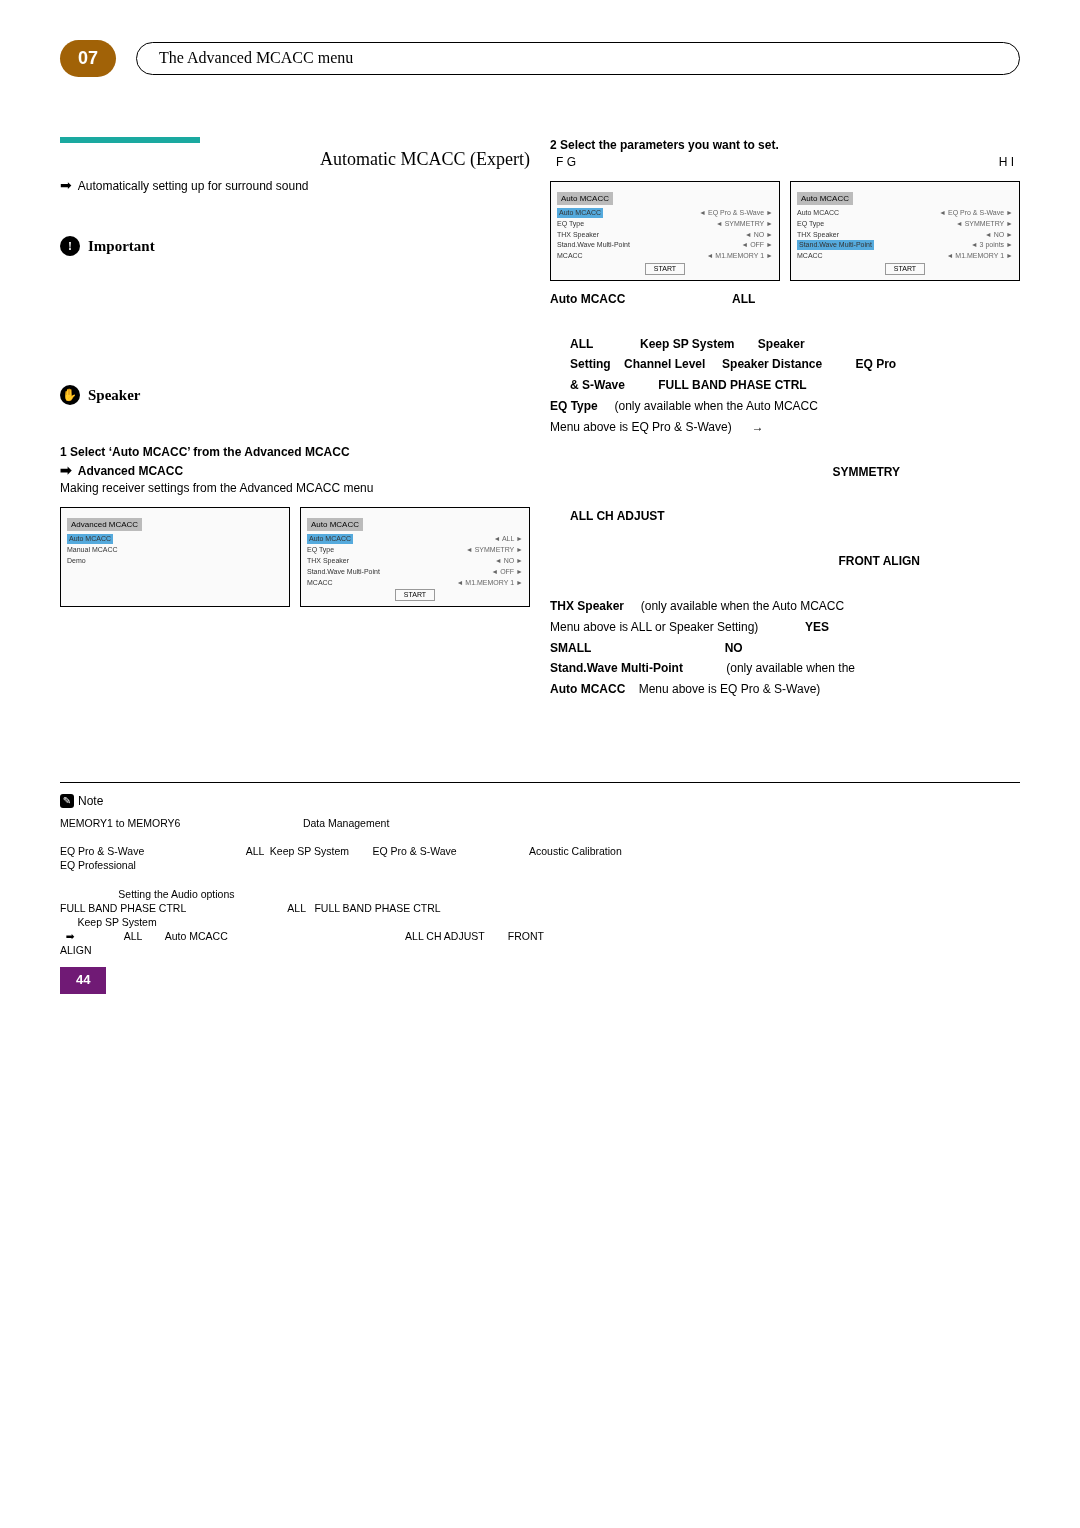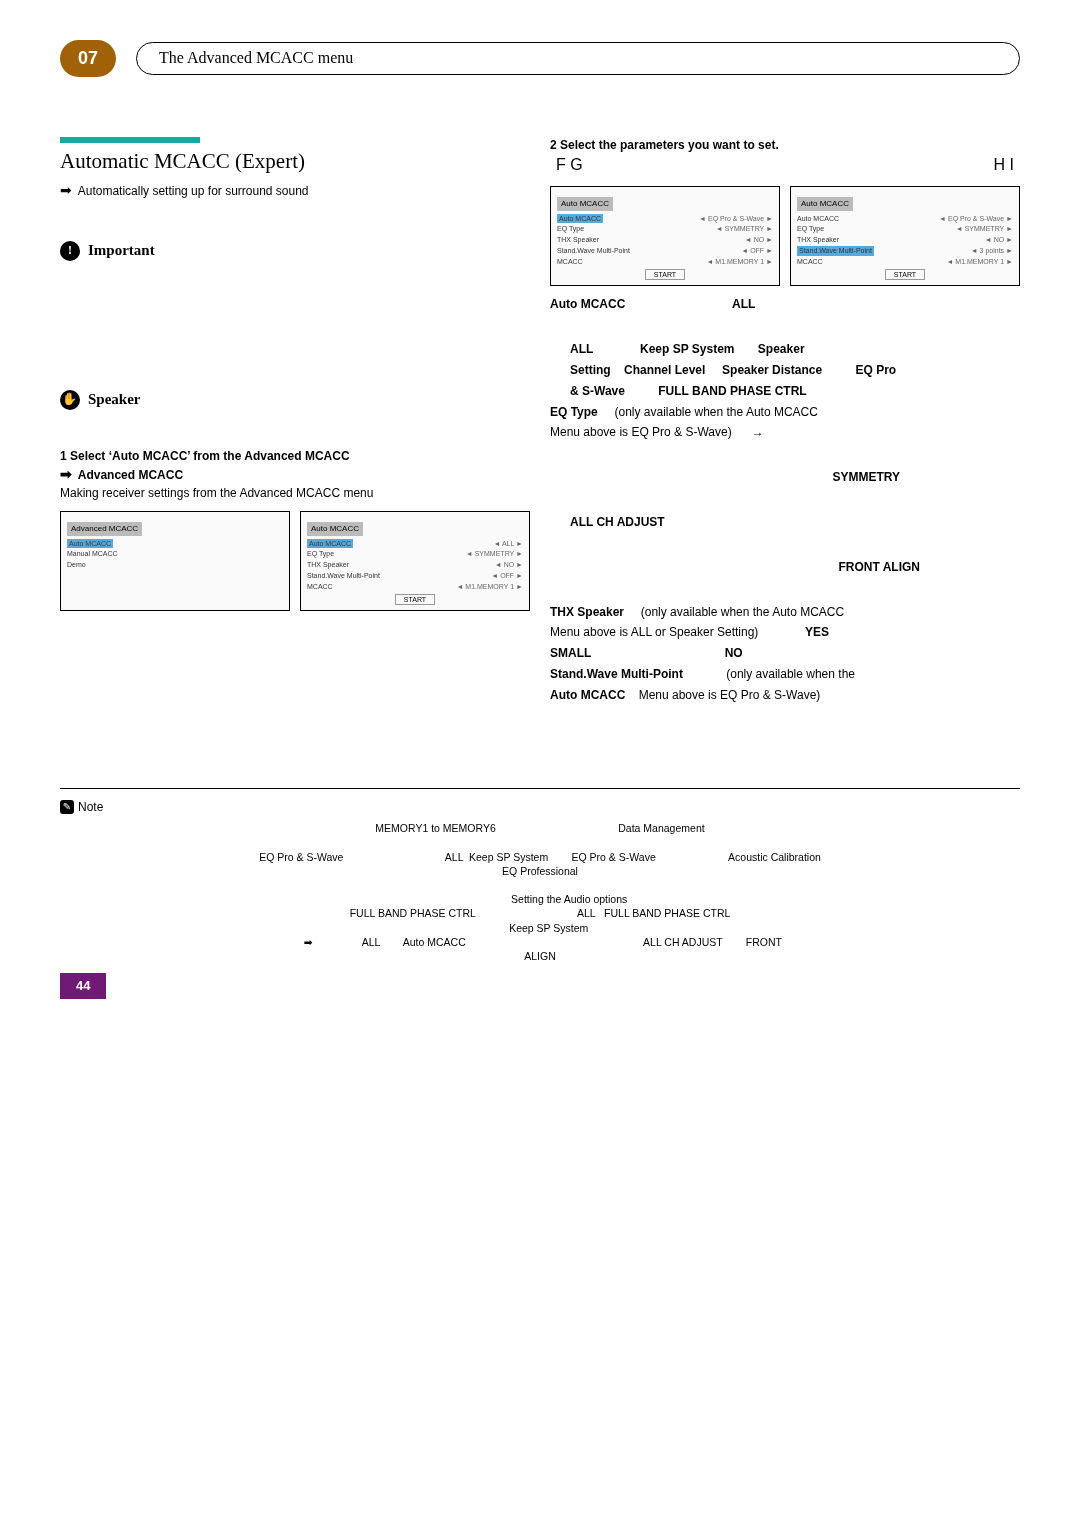--- a/index.html
+++ b/index.html
@@ -3,43 +3,43 @@
 <meta charset="utf-8">
 <style>
   * { box-sizing: border-box; margin: 0; padding: 0; }
   body { font-family: Arial, Helvetica, sans-serif; font-size: 13px; background: #fff; color: #000; width: 1080px; margin: 0 auto; padding: 40px 60px; line-height: 1.4; }
   .header-row { display: flex; align-items: center; gap: 20px; margin-bottom: 60px; }
   .chapter-badge { background: #a16207; color: #fff; font-weight: bold; padding: 6px 18px; border-radius: 20px; font-size: 18px; }
   .chapter-title { font-family: Georgia, serif; font-size: 16px; font-weight: 500; flex: 1; border: 1px solid #000; border-radius: 18px; padding: 4px 22px; }
   .content { display: flex; gap: 20px; }
   .col { width: 50%; }
   .teal-bar { height: 6px; width: 140px; background: #1aa9a0; margin-bottom: 4px; }
-  .section-title { font-family: Georgia, serif; font-size: 21px; margin-bottom: 4px; }
+  .section-title { font-family: Georgia, serif; font-size: 18px; margin-bottom: 4px; text-align: right; }
   .arrow-right::before { content: "➡"; margin-right: 6px; font-size: 14px; }
   .arrow-line { text-align: left; font-size: 12px; margin: 2px 0 2px 0; }
   .body-text { font-size: 12px; margin: 2px 0; }
   .icon-label { display: flex; align-items: center; gap: 8px; margin: 40px 0 8px 0; font-size: 15px; font-weight: bold; font-family: Georgia, serif; }
   .icon-circle { width: 20px; height: 20px; border-radius: 50%; background: #000; color: #fff; display: inline-flex; align-items: center; justify-content: center; font-size: 12px; font-weight: bold; }
   .step-bold { font-weight: bold; font-size: 12px; }
   .small { font-size: 12px; }
   .screenshot-pair { display: flex; gap: 10px; margin: 10px 0; }
   .screenshot { border: 1px solid #000; background: #fafafa; width: 50%; height: 100px; position: relative; padding: 6px; }
   .sc-header { background: #bbb; font-size: 8px; padding: 1px 4px; margin-bottom: 2px; display: inline-block; }
   .sc-line { font-size: 7px; color: #333; display: flex; justify-content: space-between; margin: 1px 0; }
   .sc-highlight { background: #5ad; display: inline-block; padding: 0 2px; font-size: 7px; }
   .sc-dots { font-size: 7px; color: #666; }
-  .fg-labels { display: flex; justify-content: space-between; font-size: 16px; margin-bottom: 2px; padding: 0 6px; }
+  .fg-labels { display: flex; justify-content: space-between; font-size: 12px; margin-bottom: 2px; padding: 0 6px; }
   .param-block { font-size: 12px; margin: 4px 0; }
   .param-block b { font-weight: bold; }
   .indent { padding-left: 20px; }
   .notes-section { border-top: 1.5px solid #000; margin-top: 80px; padding-top: 10px; font-size: 11px; }
   .note-label { display: inline-flex; align-items: center; gap: 4px; font-size: 12px; margin-bottom: 6px; }
   .note-icon { width: 14px; height: 14px; background: #000; color: #fff; border-radius: 3px; display: inline-flex; align-items: center; justify-content: center; font-size: 10px; }
   .notes-cols { display: flex; gap: 20px; }
-  .notes-col { width: 50%; font-size: 10.5px; line-height: 1.35; text-align: center; }
+  .notes-col { width: 50%; font-size: 10.5px; line-height: 1.35; }
   .page-num { background: #701a75; color: #fff; display: inline-block; padding: 4px 16px; font-weight: bold; margin-top: 10px; }
   .spacer-sm { height: 20px; }
 </style>
 </head>
 <body>
 
 
 
 <div class="header-row">
   <div class="chapter-badge">07</div>

